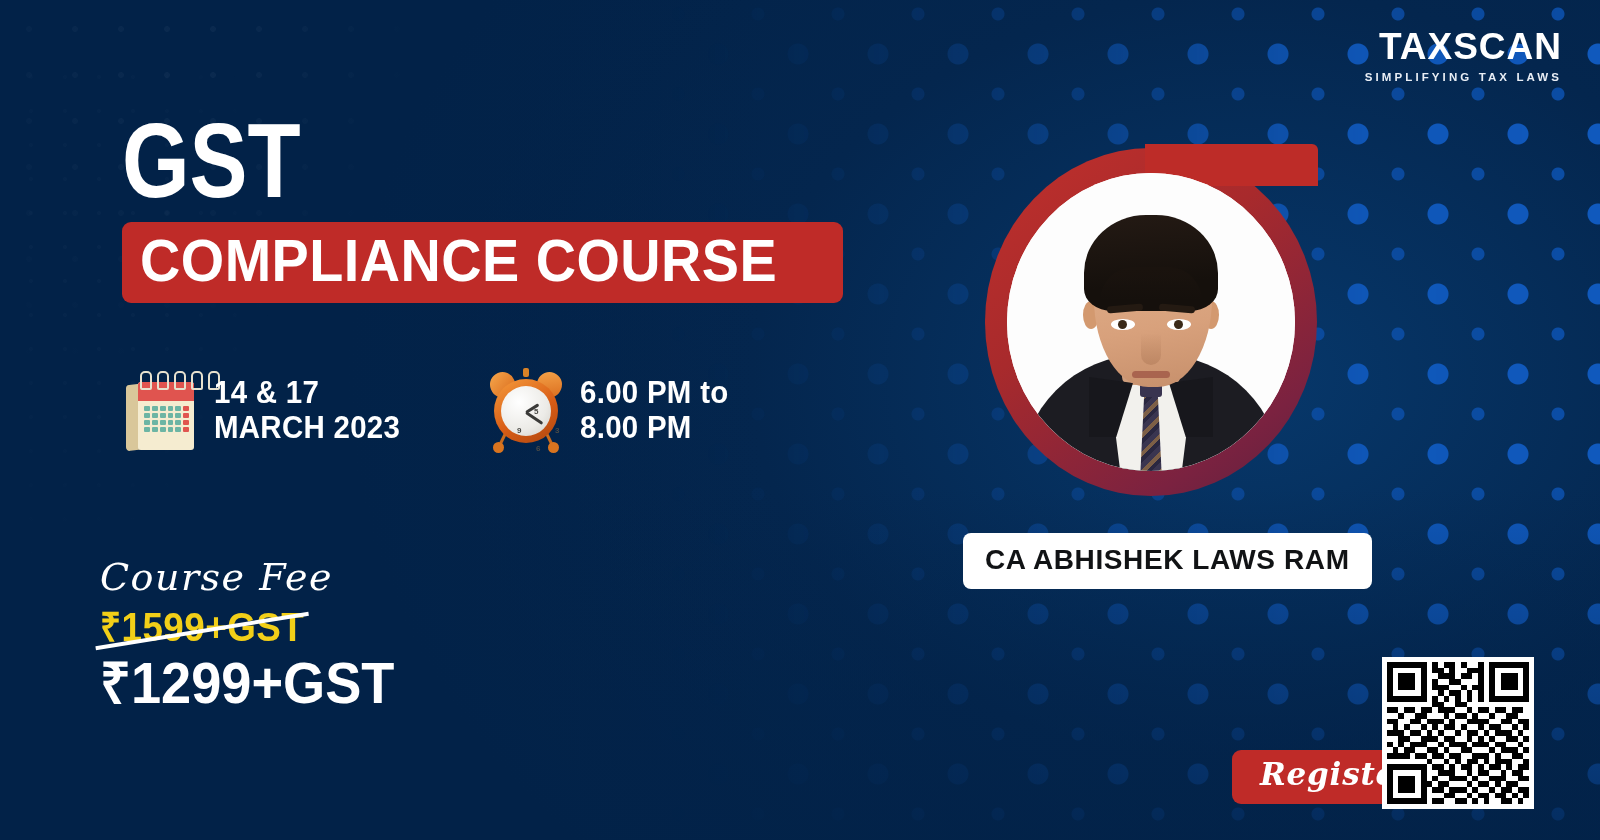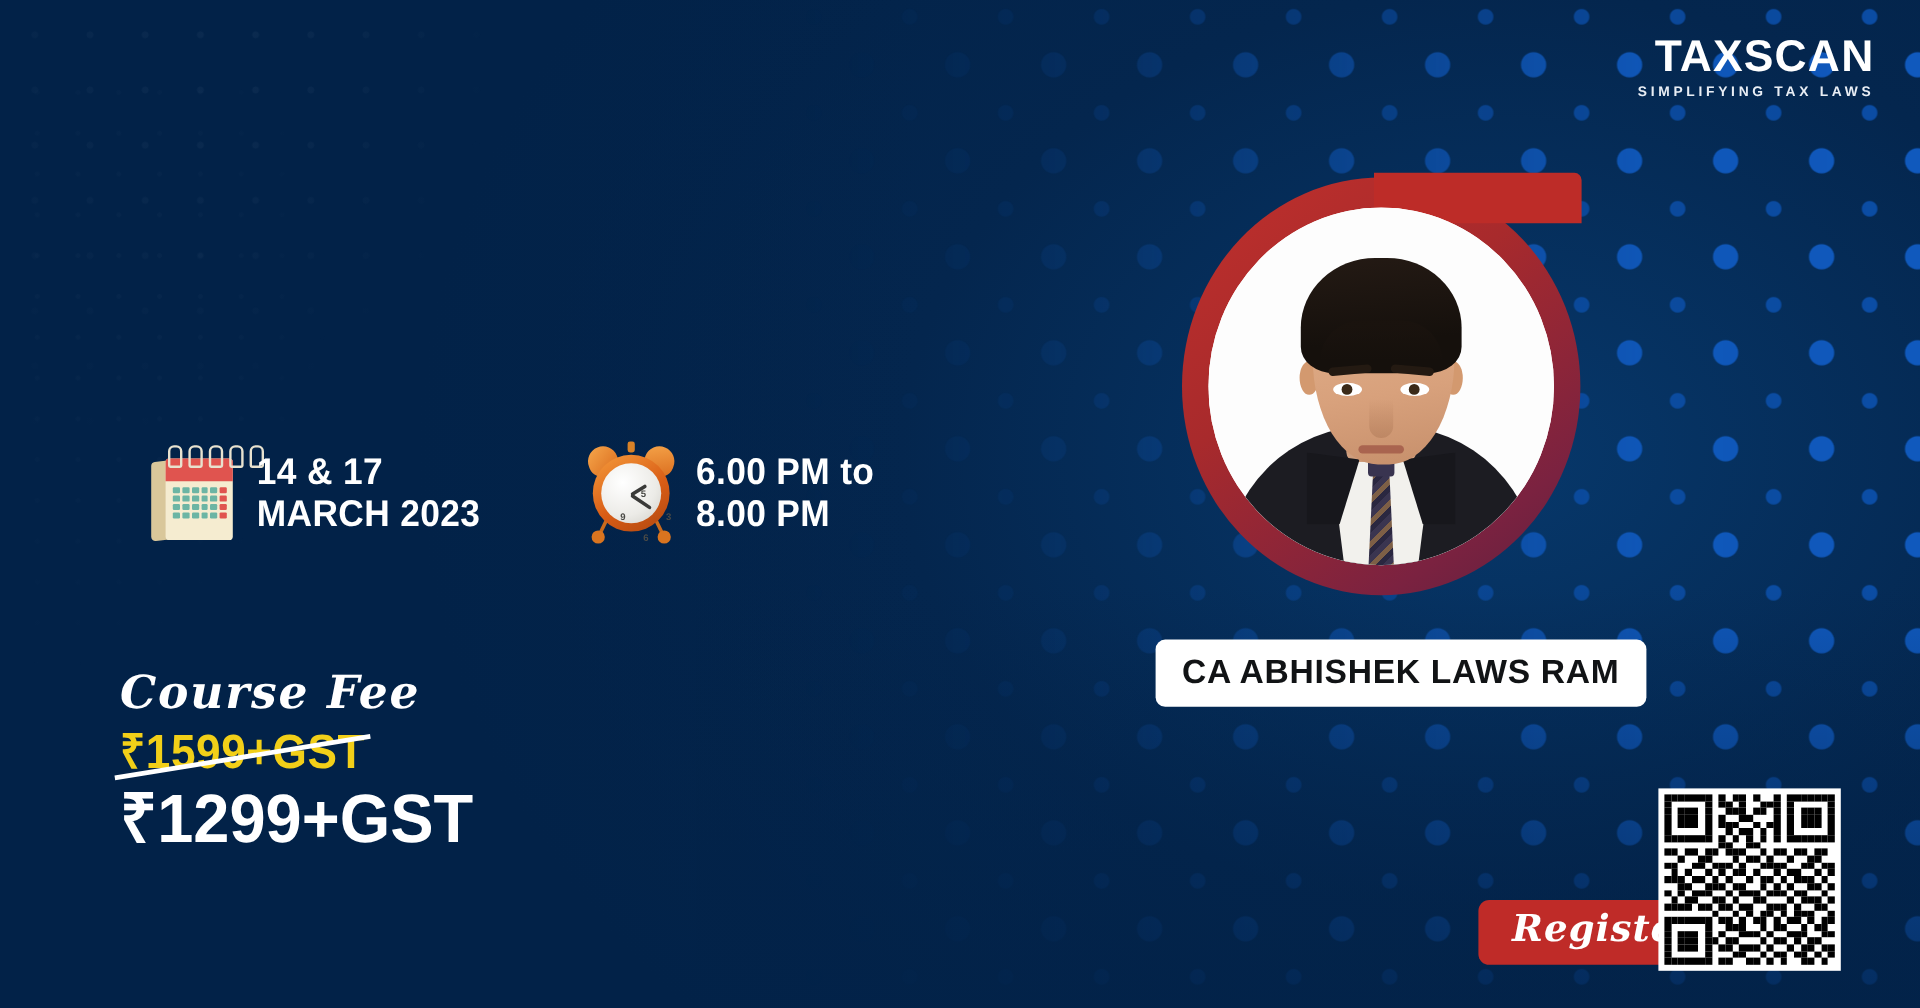--- a/index.html
+++ b/index.html
@@ -249,21 +249,21 @@
     position: absolute; bottom: 7px; width: 3px; height: 15px; background: #c96a1d;
   }
   .clock-leg.l { left: 13px; transform: rotate(26deg); }
   .clock-leg.r { right: 13px; transform: rotate(-26deg); }
 
   
   .fee-block { position: absolute; left: 100px; top: 558px; }
   .fee-label {
     font-family: "DejaVu Serif", serif;
     font-style: italic;
-    font-weight: bold;
+    font-weight: normal;
     font-size: 38px;
     color: #ffffff;
     letter-spacing: 1.5px;
     line-height: 1;
   }
   .fee-old {
     position: relative;
     display: inline-block;
     margin-top: 10px;
     font-size: 40px;
@@ -498,20 +498,26 @@
     <div class="layer l2"></div>
     <div class="fade-bottom"></div>
   </div>
   <div class="bg-vignette"></div>
 
   <div class="logo">
     <div class="logo-word">TAXSCAN</div>
     <div class="logo-tag">SIMPLIFYING TAX LAWS</div>
   </div>
 
+  <div class="title-block">
+    <div class="title-main">GST</div>
+    <div class="title-banner">
+      <div class="title-sub">COMPLIANCE COURSE</div>
+    </div>
+  </div>
 
   <div class="meta-row">
 
     <div class="meta-item">
       <div class="cal-icon">
         <div class="cal-back"></div>
         <div class="cal-body"></div>
         <div class="cal-header"></div>
         <div class="cal-rings">
           <div class="cal-ring"></div>

